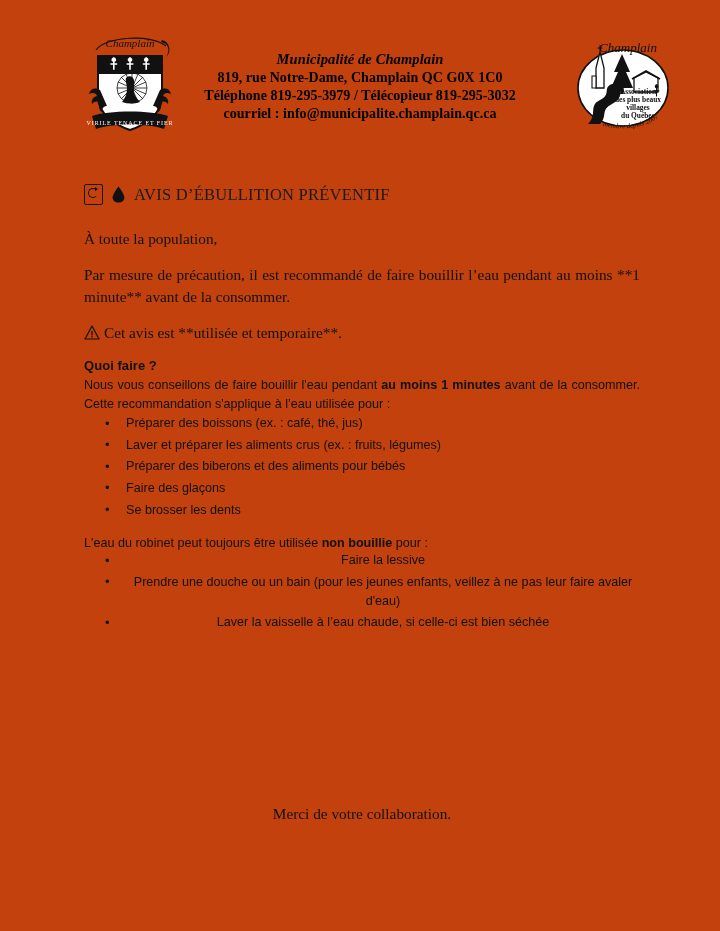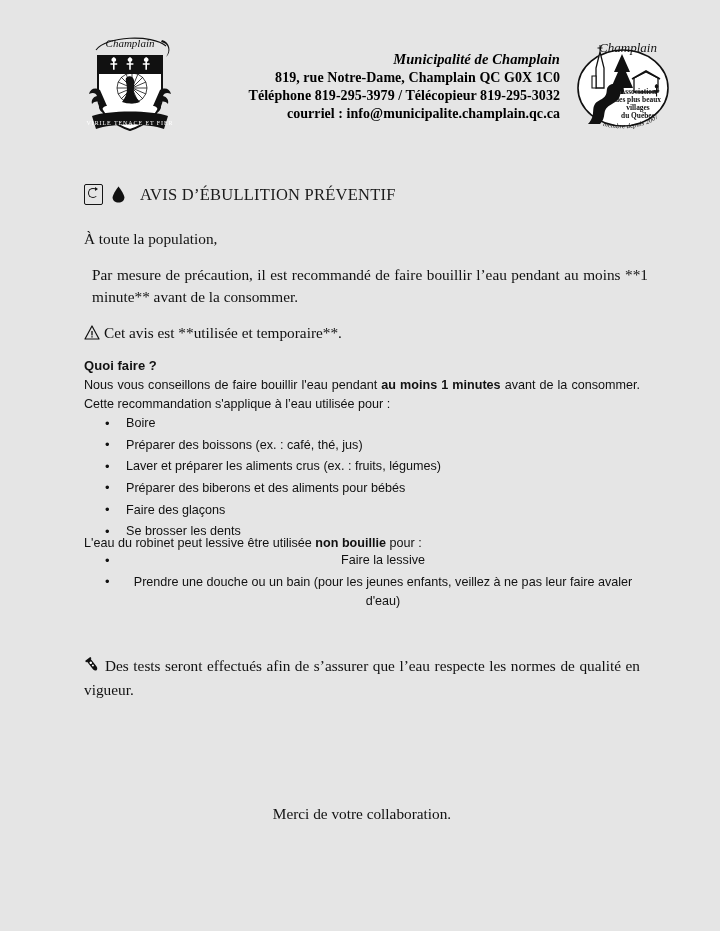--- a/index.html
+++ b/index.html
@@ -14,21 +14,21 @@
     overflow: hidden;
     font-family: "Liberation Serif", serif;
     color: #000000;
     -webkit-font-smoothing: antialiased;
   }
 
   .page {
     position: relative;
     width: 720px;
     height: 931px;
-    background: #e5e5e5;
+    background: #c2410c;
     box-sizing: border-box;
   }
 
   
   .letterhead {
     position: absolute;
     left: 0;
     top: 28px;
     width: 720px;
     height: 116px;
@@ -45,21 +45,21 @@
     left: 572px;
     top: 4px;
     width: 102px;
     height: 104px;
   }
   .header-text {
     position: absolute;
     left: 160px;
     top: 22px;
     width: 400px;
-    text-align: right;
+    text-align: center;
     line-height: 1.30;
   }
   .header-text .l1 {
     font-weight: bold;
     font-style: italic;
     font-size: 14.5px;
     letter-spacing: 0.1px;
   }
   .header-text .l2,
   .header-text .l3,
@@ -113,34 +113,34 @@
     flex: 0 0 auto;
     width: 13px;
     height: 17px;
     display: inline-block;
   }
   .advisory-title .title-text {
     font-size: 16.5px;
     letter-spacing: 0.25px;
     color: #1a1a1a;
     white-space: nowrap;
-    margin-left: 6px;
+    margin-left: 0;
   }
 
   
   .serif-block {
     position: absolute;
     font-family: "Liberation Serif", serif;
     font-size: 15.3px;
     line-height: 1.43;
     text-align: justify;
     color: #111111;
   }
   .p-population { left: 84px; top: 228px; width: 556px; }
-  .p-precaution { left: 92px; top: 264px; width: 556px; }
+  .p-precaution { left: 84px; top: 264px; width: 556px; }
   .p-preventif  { left: 84px; top: 322px; width: 556px; }
   .p-tests      { left: 84px; top: 655px; width: 556px; }
   .p-nouvel     { left: 84px; top: 729px; width: 556px; }
   .p-merci      { left: 84px; top: 803px; width: 556px; text-align: center; }
 
   .inline-icon-wrap {
     display: inline-block;
     vertical-align: -2px;
     margin-right: 4px;
   }
@@ -322,44 +322,32 @@
         <rect x="7.35" y="11.2" width="1.3" height="1.3" fill="#111"></rect>
       </svg>
     </span><span>Cet avis est **utilisée et temporaire**.</span>
   </div>
 
   <div class="sans-block quoi-heading">Quoi faire ?</div>
 
   <div class="sans-block quoi-para"><span>Nous vous conseillons de faire bouillir l'eau pendant </span><b>au moins 1 minutes</b><span> avant de la consommer. Cette recommandation s'applique à l’eau utilisée pour :</span></div>
 
   <ul class="bullet-list list-eau">
-    <li>Boire</li>
     <li>Préparer des boissons (ex. : café, thé, jus)</li>
     <li>Laver et préparer les aliments crus (ex. : fruits, légumes)</li>
     <li>Préparer des biberons et des aliments pour bébés</li>
     <li>Faire des glaçons</li>
     <li>Se brosser les dents</li>
   </ul>
 
-  <div class="sans-block robinet-para"><span>L'eau du robinet peut lessive être utilisée </span><b>non bouillie</b><span> pour :</span></div>
+  <div class="sans-block robinet-para"><span>L'eau du robinet peut toujours être utilisée </span><b>non bouillie</b><span> pour :</span></div>
 
   <ul class="bullet-list list-nonbouillie">
     <li>Faire la lessive</li>
     <li>Prendre une douche ou un bain (pour les jeunes enfants, veillez à ne pas leur faire avaler d'eau)</li>
+    <li>Laver la vaisselle à l’eau chaude, si celle-ci est bien séchée</li>
   </ul>
 
-  <div class="serif-block p-tests">
-    <span class="inline-icon-wrap">
-      <svg class="icon-testtube" viewBox="0 0 17 16">
-        <g transform="rotate(-38 8.5 8)">
-          <path d="M6.2 1.2 L10.8 1.2 L10.8 11.4 C10.8 13.4 9.6 14.6 8.5 14.6 C7.4 14.6 6.2 13.4 6.2 11.4 Z" fill="#111"></path>
-          <rect x="5.1" y="0.3" width="6.8" height="1.8" rx="0.7" fill="#111"></rect>
-          <circle cx="8.5" cy="5.2" r="1.25" fill="#ffffff"></circle>
-          <circle cx="8.5" cy="8.6" r="1.0" fill="#ffffff"></circle>
-        </g>
-      </svg>
-    </span><span>Des tests seront effectués afin de s’assurer que l’eau respecte les normes de qualité en vigueur.</span>
-  </div>
 
 
   <div class="serif-block p-merci">Merci de votre collaboration.</div>
 
 </div>
 
 </body></html>

